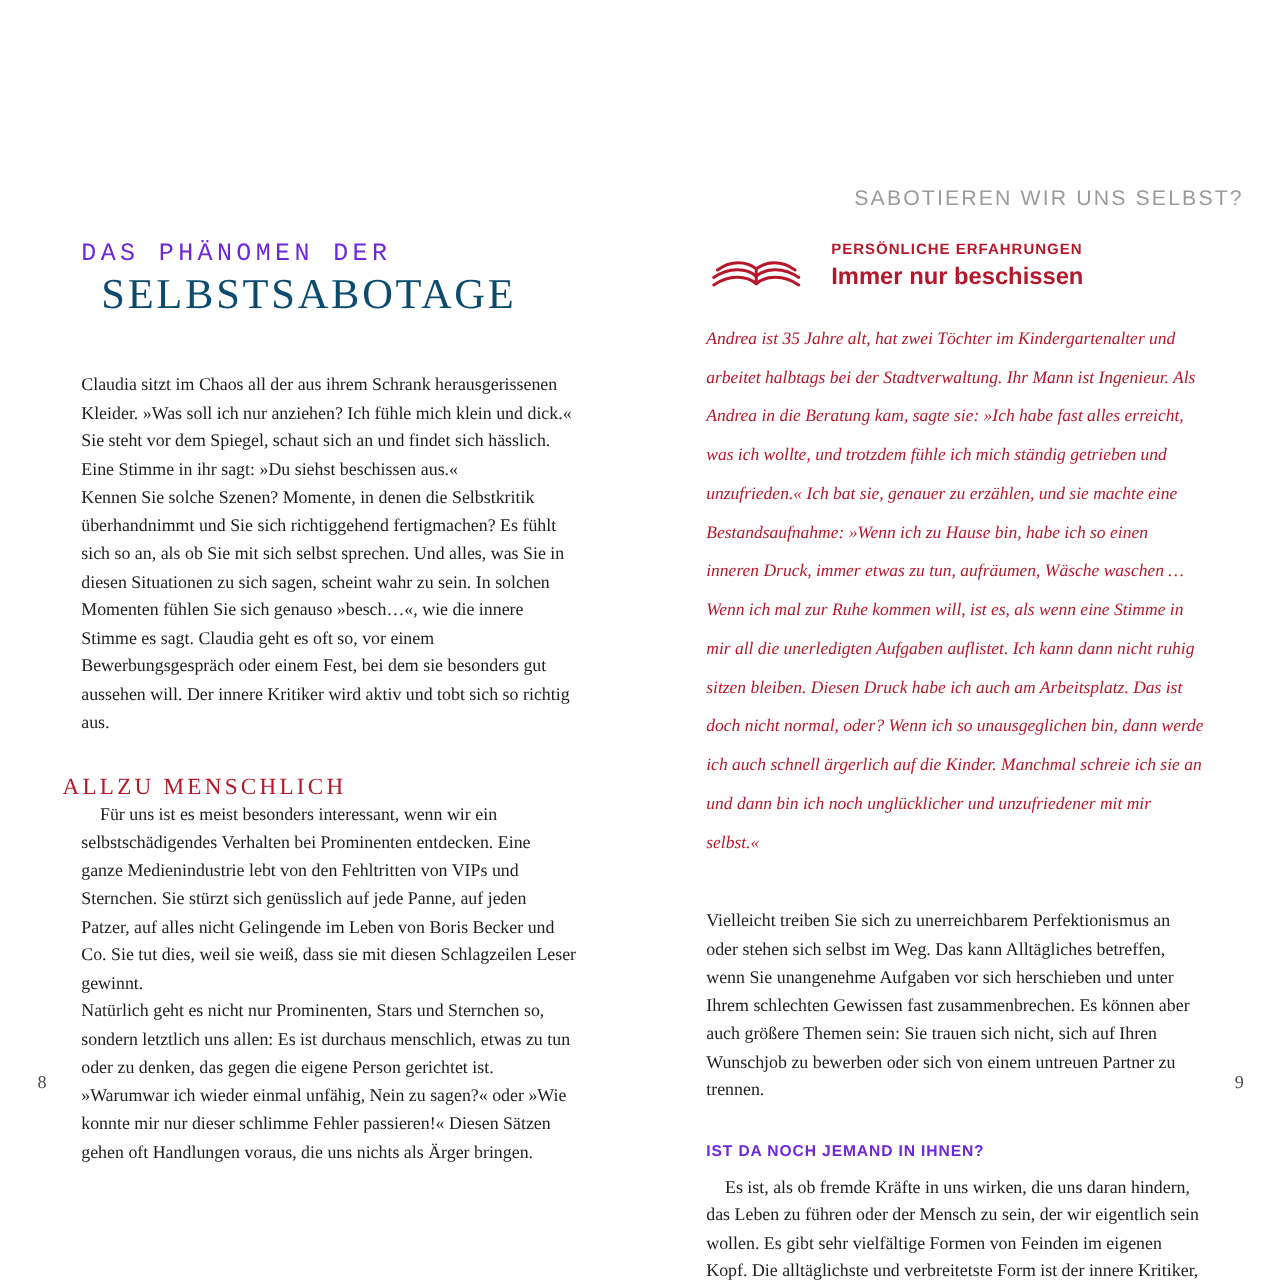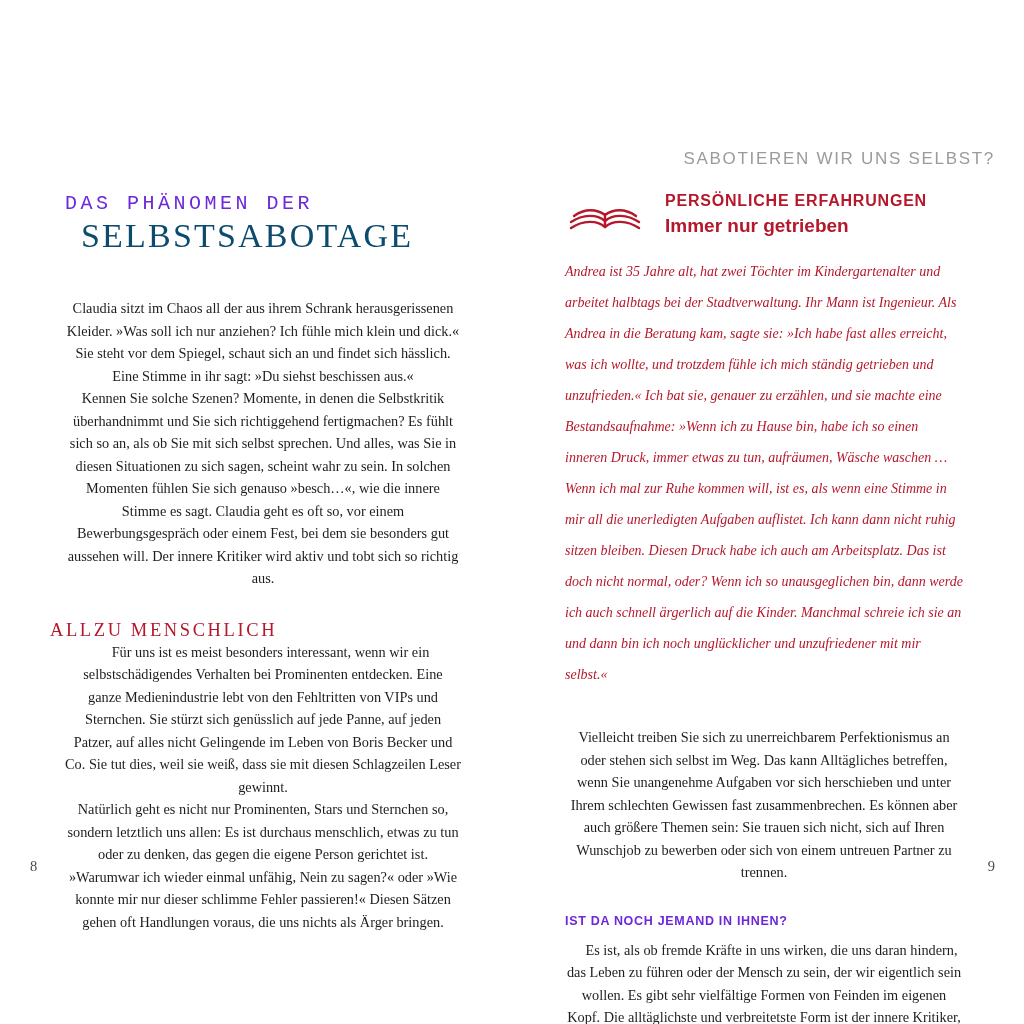--- a/index.html
+++ b/index.html
@@ -50,21 +50,21 @@
     font-size: 34px;
     letter-spacing: 2.2px;
     margin-left: 16px;
     margin-top: 0;
     line-height: 1.15;
   }
   .body-copy {
     font-size: 14.3px;
     line-height: 22.5px;
     color: #1d1d1d;
-    text-align: center;
+    text-align: left;
   }
   .intro-block {
     margin-top: 42px;
   }
   .section-heading {
     color: #b5182b;
     font-size: 18.5px;
     letter-spacing: 2.6px;
     margin-left: -15px;
     margin-top: 30px;
@@ -88,21 +88,21 @@
     height: 40px;
     flex: 0 0 80px;
     margin-top: 6px;
   }
   .case-header-text {
     margin-left: 20px;
   }
   .case-kicker {
     font-family: "Liberation Sans", sans-serif;
     font-weight: bold;
-    font-size: 16px;
+    font-size: 12px;
     letter-spacing: 0.8px;
     color: #b5182b;
     text-transform: uppercase;
   }
   .case-title {
     font-family: "Liberation Sans", sans-serif;
     font-weight: bold;
     font-size: 19px;
     color: #b5182b;
     margin-top: 5px;
@@ -167,21 +167,21 @@
 
     <div class="case-header">
       <svg class="book-icon" viewBox="0 0 80 40" fill="none" stroke="#b5182b" stroke-width="2.4" stroke-linecap="round" stroke-linejoin="round">
         <path d="M6 30 C18 22 32 22 40 29 C48 22 62 22 74 30"></path>
         <path d="M6 24 C18 16 32 16 40 23 C48 16 62 16 74 24"></path>
         <path d="M9 18 C20 10 32 11 40 17 C48 11 60 10 71 18"></path>
         <path d="M40 17 L40 29"></path>
       </svg>
       <div class="case-header-text">
         <div class="case-kicker">PERSÖNLICHE ERFAHRUNGEN</div>
-        <div class="case-title">Immer nur getrieben</div>
+        <div class="case-title">Immer nur beschissen</div>
       </div>
     </div>
 
     <div class="case-quote">Andrea ist 35 Jahre alt, hat zwei Töchter im Kindergartenalter und arbeitet halbtags bei der Stadtverwaltung. Ihr Mann ist Ingenieur. Als Andrea in die Beratung kam, sagte sie: »Ich habe fast alles erreicht, was ich wollte, und trotzdem fühle ich mich ständig getrieben und unzufrieden.« Ich bat sie, genauer zu erzählen, und sie machte eine Bestandsaufnahme: »Wenn ich zu Hause bin, habe ich so einen inneren Druck, immer etwas zu tun, aufräumen, Wäsche waschen …Wenn ich mal zur Ruhe kommen will, ist es, als wenn eine Stimme in mir all die unerledigten Aufgaben auflistet. Ich kann dann nicht ruhig sitzen bleiben. Diesen Druck habe ich auch am Arbeitsplatz. Das ist doch nicht normal, oder? Wenn ich so unausgeglichen bin, dann werde ich auch schnell ärgerlich auf die Kinder. Manchmal schreie ich sie an und dann bin ich noch unglücklicher und unzufriedener mit mir selbst.«</div>
 
     <div class="body-copy right-paragraph">Vielleicht treiben Sie sich zu unerreichbarem Perfektionismus an oder stehen sich selbst im Weg. Das kann Alltägliches betreffen, wenn Sie unangenehme Aufgaben vor sich herschieben und unter Ihrem schlechten Gewissen fast zusammenbrechen. Es können aber auch größere Themen sein: Sie trauen sich nicht, sich auf Ihren Wunschjob zu bewerben oder sich von einem untreuen Partner zu trennen.</div>
 
     <div class="sub-heading">IST DA NOCH JEMAND IN IHNEN?</div>
 
     <div class="body-copy sub-paragraph indent-first">Es ist, als ob fremde Kräfte in uns wirken, die uns daran hindern, das Leben zu führen oder der Mensch zu sein, der wir eigentlich sein wollen. Es gibt sehr vielfältige Formen von Feinden im eigenen Kopf. Die alltäglichste und verbreitetste Form ist der innere Kritiker, der uns einredet, dass wir von den anderen abgelehnt werden und es so oder so</div>

